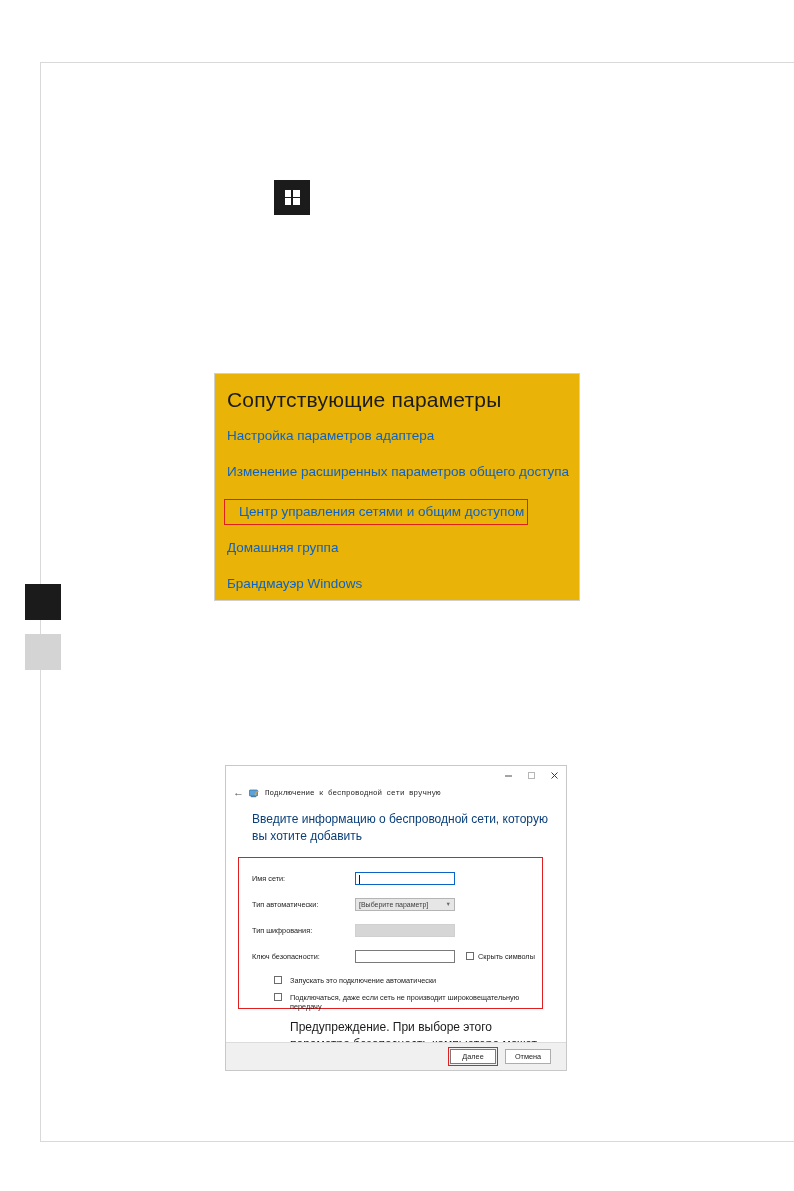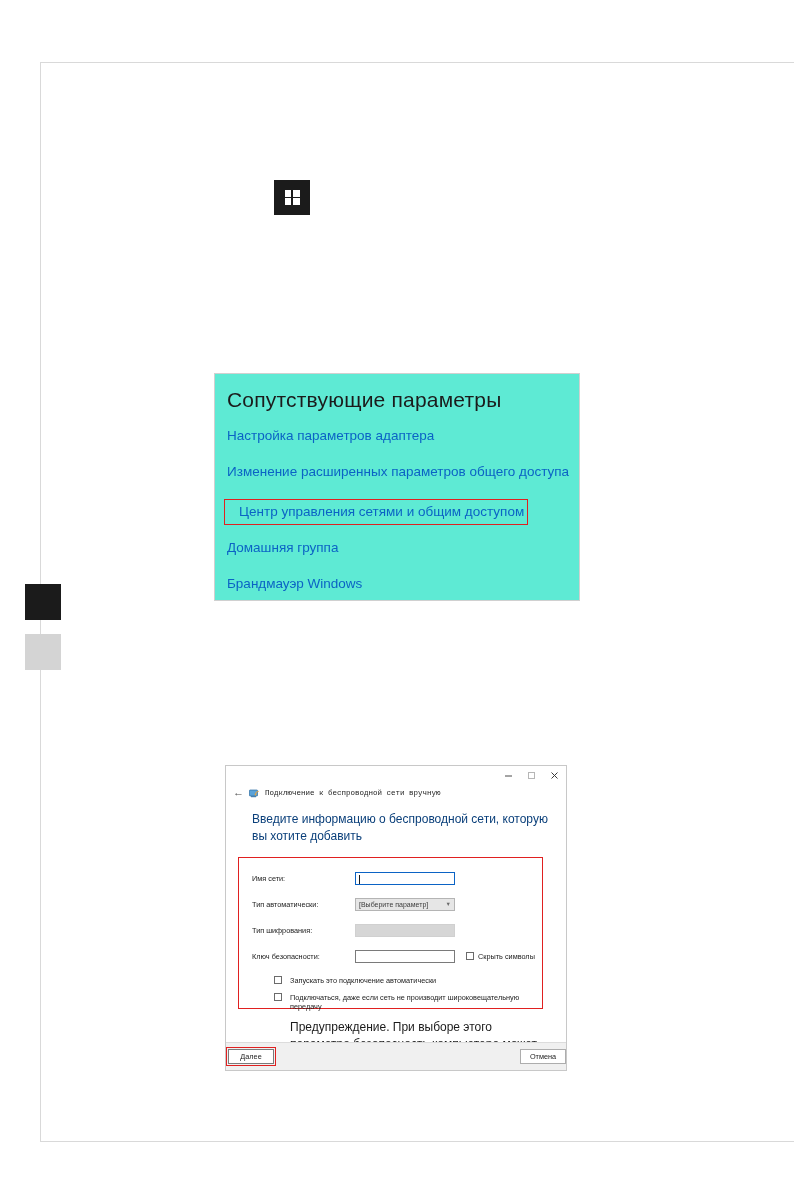--- a/index.html
+++ b/index.html
@@ -73,21 +73,21 @@
 
   
   .related-panel {
     position: absolute;
     left: 214px;
     top: 373px;
     width: 366px;
     height: 228px;
     border: 1px solid #d0d0d0;
     box-sizing: border-box;
-    background: #5eead4;
+    background: #eab308;
     padding: 14px 0 0 12px;
   }
   .related-title {
     font-size: 21px;
     color: #1b1b1b;
     font-weight: 400;
     letter-spacing: 0.2px;
     margin: 0 0 16px 0;
     line-height: 1.1;
   }
@@ -288,23 +288,23 @@
   .wizard-footer {
     position: absolute;
     left: 0;
     bottom: 0;
     width: 100%;
     height: 28px;
     background: #f0f0f0;
     border-top: 1px solid #dcdcdc;
     display: flex;
     align-items: center;
-    justify-content: space-between;
+    justify-content: flex-end;
     gap: 7px;
-    padding-right: 0;
+    padding-right: 15px;
     box-sizing: border-box;
   }
   .btn {
     width: 46px;
     height: 15px;
     border: 1px solid #adadad;
     background: #ffffff;
     font-size: 7.3px;
     color: #1b1b1b;
     display: flex;

